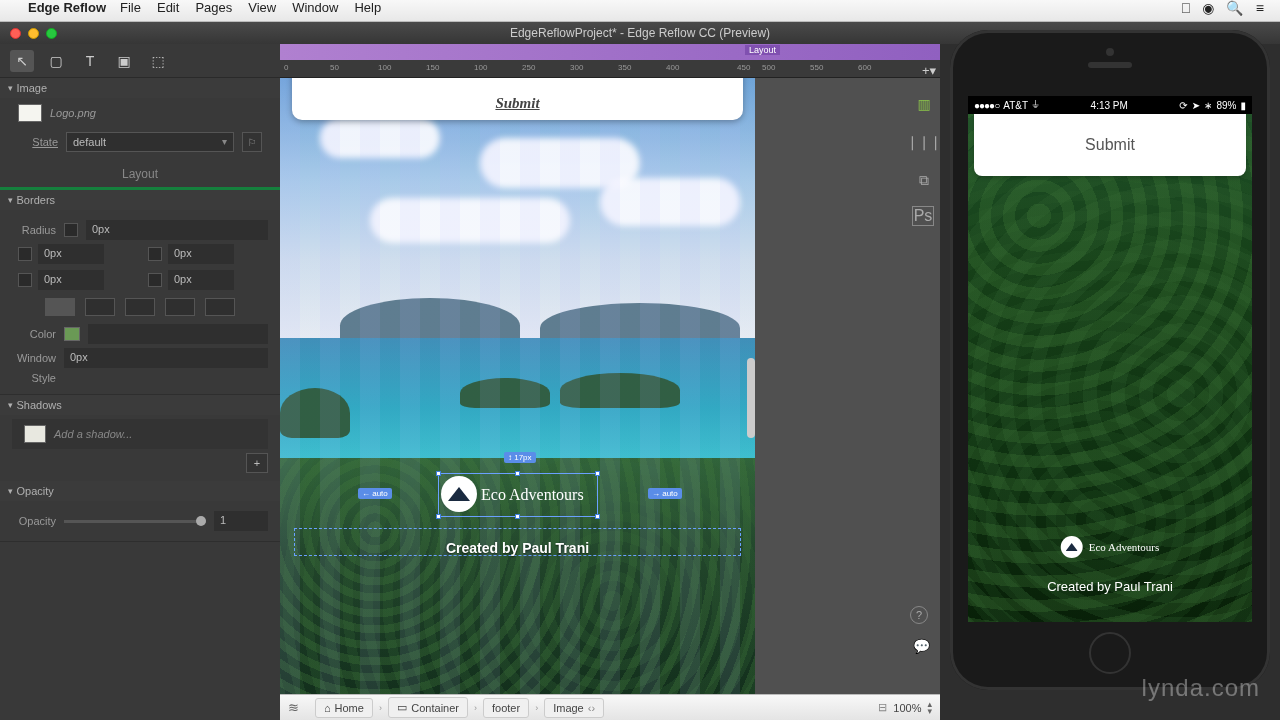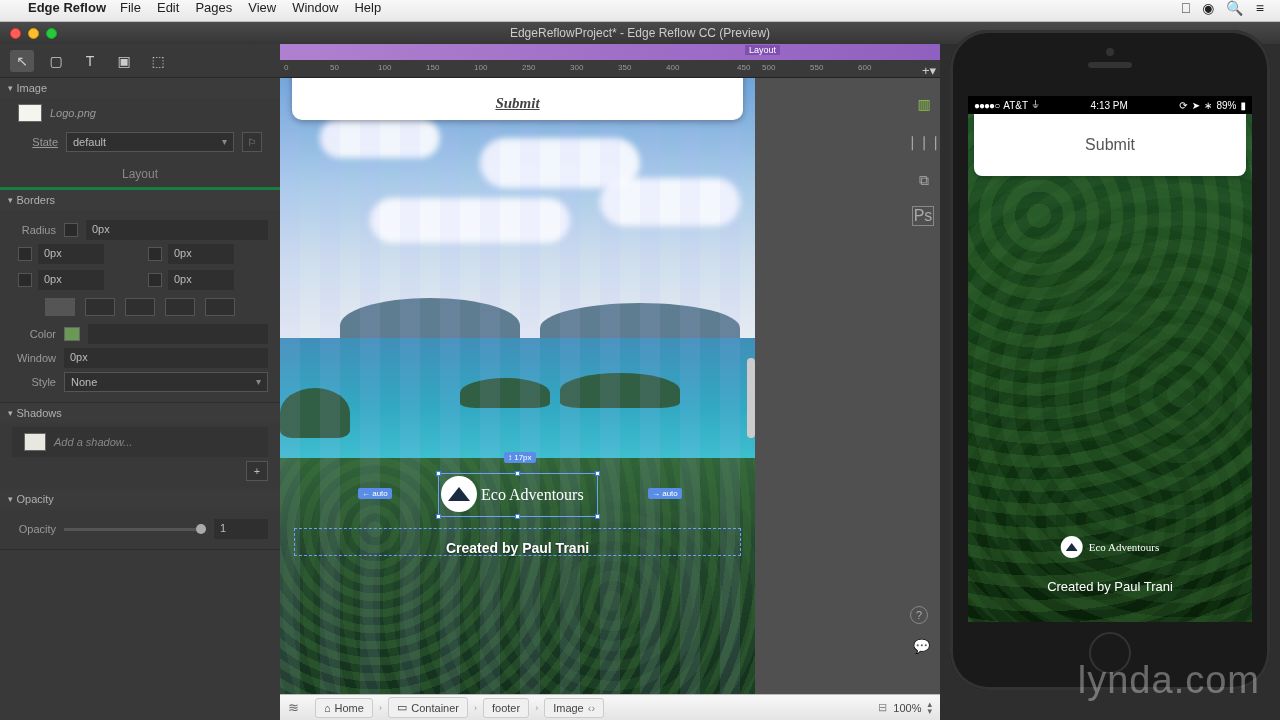--- a/index.html
+++ b/index.html
@@ -120,21 +120,21 @@
 .ph-submit { height: 62px; background: #fff; display: flex; align-items: center; justify-content: center; font-family: Georgia,serif; font-size: 16px; color: #555; border-bottom-left-radius: 8px; border-bottom-right-radius: 8px; margin: 0 6px; box-shadow: 0 2px 4px rgba(0,0,0,0.2); position: relative; z-index: 2; }
 .ph-forest { position: absolute; top: 0; left: 0; right: 0; bottom: 0; background: linear-gradient(#1e5028 0%,#164018 30%,#0e3010 70%,#082008 100%); z-index: 1; }
 .ph-tex { position: absolute; inset: 0; background: repeating-radial-gradient(circle at 25% 20%, rgba(70,130,60,0.25) 0 12px, transparent 12px 24px), repeating-radial-gradient(circle at 75% 55%, rgba(50,100,50,0.25) 0 14px, transparent 14px 28px), repeating-radial-gradient(circle at 45% 80%, rgba(40,90,40,0.2) 0 10px, transparent 10px 20px); }
 .ph-logo-row { position: absolute; bottom: 64px; left: 50%; transform: translateX(-50%); display: flex; align-items: center; gap: 6px; z-index: 3; }
 .ph-logo { width: 22px; height: 22px; background: #fff; border-radius: 50%; display: flex; align-items: center; justify-content: center; }
 .ph-logo-m { width: 12px; height: 8px; background: #1a2a40; clip-path: polygon(50% 0,100% 100%,0 100%); }
 .ph-title { color: #fff; font-size: 11px; font-family: Georgia,serif; }
 .ph-credit { position: absolute; bottom: 28px; left: 50%; transform: translateX(-50%); color: #fff; font-size: 13px; z-index: 3; white-space: nowrap; }
 .phone-home { position: absolute; bottom: 16px; left: 50%; transform: translateX(-50%); width: 42px; height: 42px; border: 2px solid #333; border-radius: 50%; }
 
-.watermark { position: absolute; right: 20px; bottom: 18px; font-size: 38px; color: rgba(255,255,255,0.35); font-weight: 300; letter-spacing: 1px; pointer-events: none; }
+.watermark { position: absolute; right: 20px; bottom: 18px; font-size: 24px; color: rgba(255,255,255,0.35); font-weight: 300; letter-spacing: 1px; pointer-events: none; }
 </style>
 </head>
 <body>
 
 <div class="menubar">
   <span class="apple"></span>
   <span class="app-name">Edge Reflow</span>
   <span class="menu-item">File</span>
   <span class="menu-item">Edit</span>
   <span class="menu-item">Pages</span>
@@ -226,21 +226,20 @@
         <span class="prop-label">Color</span>
         <div class="color-swatch"></div>
         <div class="prop-input"></div>
       </div>
       <div class="prop-row">
         <span class="prop-label">Window</span>
         <div class="prop-input">0px</div>
       </div>
       <div class="prop-row">
         <span class="prop-label">Style</span>
-        <div class="select-box" style="flex:1"><span>None</span></div>
       </div>
     </div>
 
     <div class="section-header">
       <span class="tri">▾</span>
       <span>Shadows</span>
     </div>
     <div class="shadow-row">
       <div class="shadow-swatch"></div>
       <span class="shadow-text">Add a shadow...</span>

